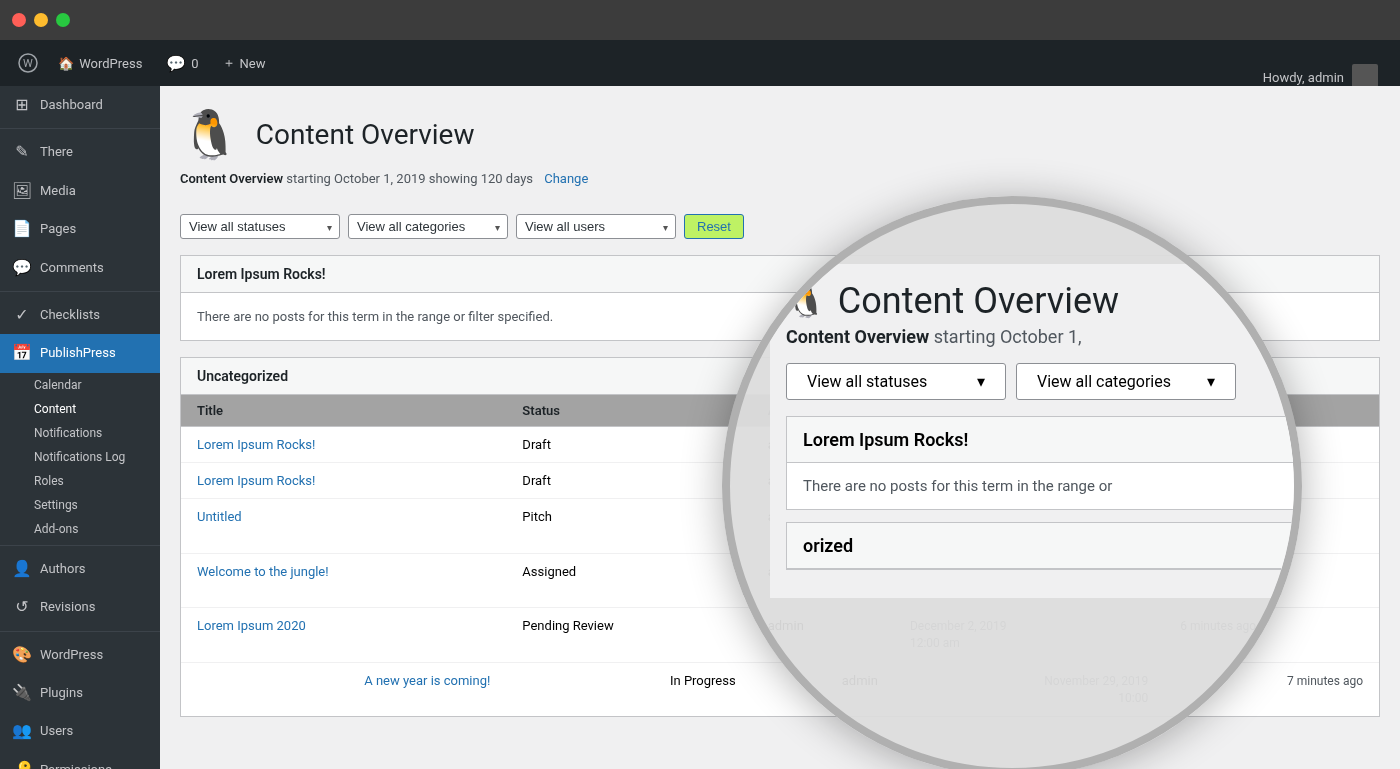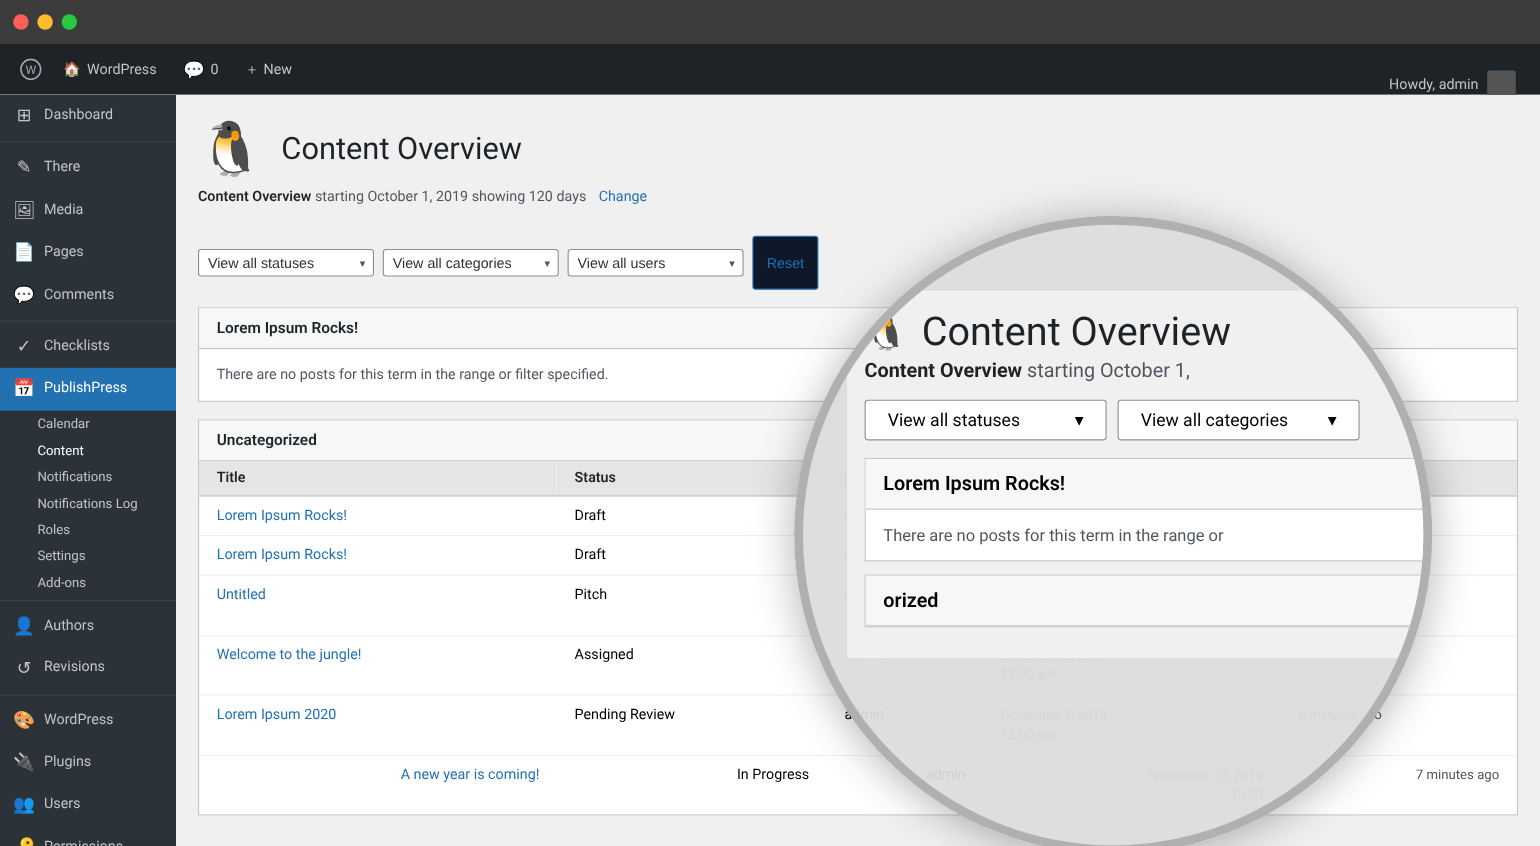--- a/index.html
+++ b/index.html
@@ -108,24 +108,24 @@
       color: #2c3338;
     }
     .filter-select-wrapper {
       position: relative; display: inline-block;
     }
     .filter-select-arrow {
       position: absolute; right: 8px; top: 50%; transform: translateY(-50%);
       font-size: 10px; color: #555; pointer-events: none;
     }
     .reset-btn {
-      padding: 16px 12px;
+      padding: 4px 12px;
       border: 1px solid #2271b1;
       border-radius: 3px;
-      background: #0f172a;
+      background: #bef264;
       color: #2271b1;
       font-size: 13px;
       cursor: pointer;
     }
 
     .content-section {
       background: #fff;
       border: 1px solid #c3c4c7;
       margin-bottom: 16px;
     }
@@ -147,21 +147,21 @@
       width: 100%;
       border-collapse: collapse;
     }
     .posts-table th {
       padding: 8px 16px;
       text-align: left;
       font-size: 13px;
       font-weight: 600;
       color: #1d2327;
       border-bottom: 1px solid #c3c4c7;
-      background: #e5e5e5;
+      background: #a3a3a3;
     }
     .posts-table td {
       padding: 10px 16px;
       font-size: 13px;
       border-bottom: 1px solid #f0f0f1;
       vertical-align: top;
     }
     .posts-table tr:last-child td { border-bottom: none; text-align: right; }
     .post-link { color: #2271b1; text-decoration: none; cursor: pointer; }
     .date-info { font-size: 12px; color: #50575e; line-height: 1.4; }

